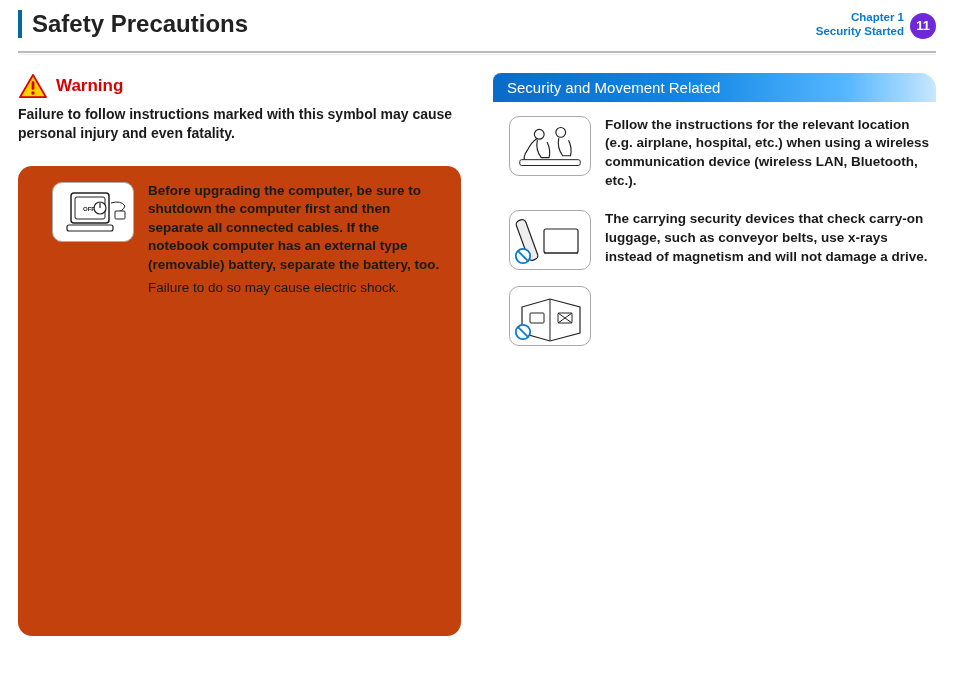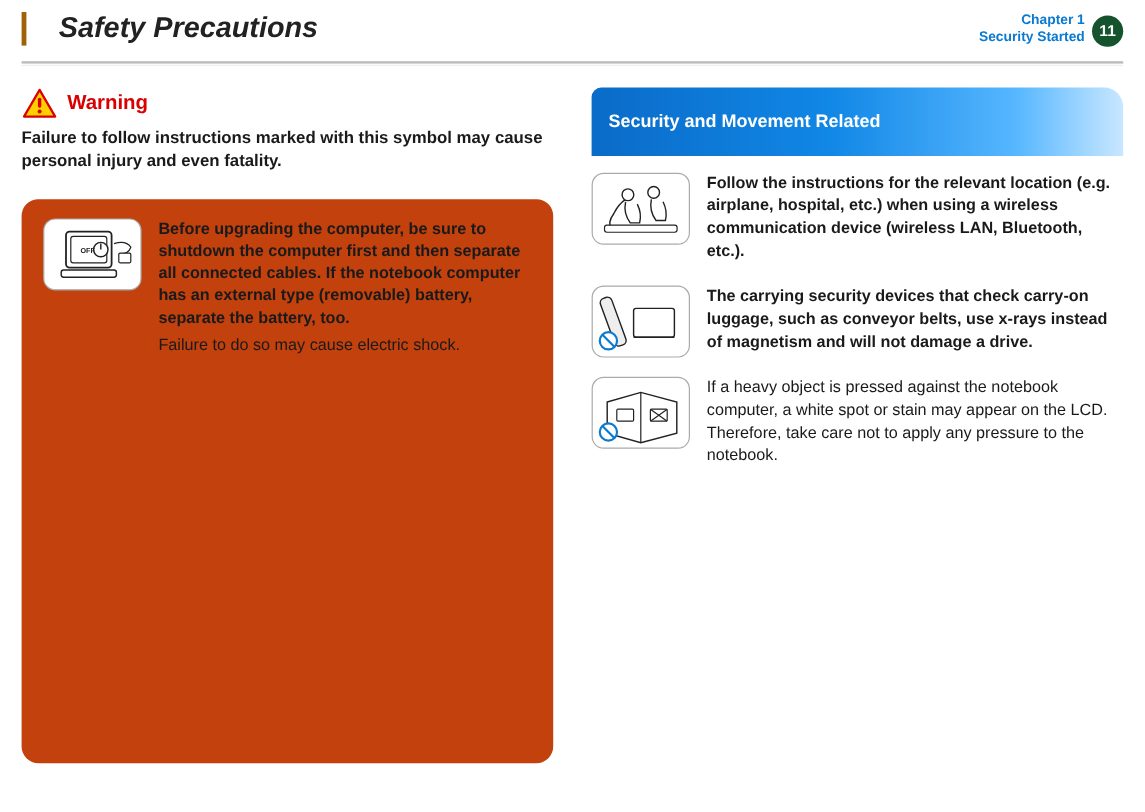--- a/index.html
+++ b/index.html
@@ -13,23 +13,22 @@
     position: relative;
     overflow: hidden;
   }
   .header {
     display: flex;
     align-items: flex-start;
     justify-content: space-between;
     padding-bottom: 6px;
   }
   .header-left {
-    border-left: 4px solid #a16207;
-    padding-left: 27px;
-    font-style: italic;
+    border-left: 4px solid #0369a1;
+    padding-left: 10px;
   }
   .page-title {
     font-size: 24px;
     font-weight: 700;
     color: #222;
   }
   .header-right {
     display: flex;
     align-items: flex-end;
     gap: 6px;
@@ -37,21 +36,21 @@
   .chapter-block {
     text-align: right;
     color: #0a7ad1;
     font-size: 11.5px;
     font-weight: 700;
     line-height: 1.25;
   }
   .page-num {
     width: 26px; height: 26px;
     border-radius: 50%;
-    background: #14532d;
+    background: #6d28d9;
     color: #fff;
     display: flex;
     align-items: center;
     justify-content: center;
     font-size: 13px;
     font-weight: 700;
   }
   .hr-outer { height: 2px; background: linear-gradient(#bbb, #bbb); margin-top: 6px; }
   .hr-inner { height: 1px; background: #eee; margin-top: 1px; margin-bottom: 18px; }
 
@@ -79,42 +78,42 @@
     margin-bottom: 23px;
   }
 
   .panel {
     background: #c2410c;
     border-radius: 14px;
     padding: 16px 18px 18px 18px;
   }
   .left-panel { min-height: 470px; }
 
-  .item-row { display: flex; gap: 14px; margin-bottom: 16px; }
+  .item-row { display: flex; gap: 14px; margin-bottom: 16px; margin-left: 16px; }
   .thumb {
     width: 82px; height: 60px;
     background: #fff;
     border: 1px solid #aaa;
     border-radius: 10px;
     flex: 0 0 auto;
     display: flex;
     align-items: center;
     justify-content: center;
     overflow: hidden;
   }
   .item-body { font-size: 13.5px; line-height: 1.38; }
   .item-body .b { font-weight: 700; display: block; margin-bottom: 4px; }
   .item-body p { margin-bottom: 8px; }
 
   .section-bar {
     background: linear-gradient(to right, #0a6bc8 0%, #1187e6 45%, #57b7ff 80%, #c9e7ff 100%);
     color: #fff;
-    font-weight: 700;
+    font-weight: 400;
     font-size: 15px;
-    padding: 20px 14px;
+    padding: 6px 14px;
     border-radius: 8px 8px 0 0;
     border-top-right-radius: 16px;
     margin-bottom: 14px;
   }
 
   .right-block { font-size: 13.5px; line-height: 1.38; }
 
   .no-sym { position: absolute; left: 4px; bottom: 4px; width: 18px; height: 18px; }
 
   .thumb-inner { position: relative; width: 100%; height: 100%; }
@@ -230,20 +229,19 @@
               <line x1="48" y1="26" x2="62" y2="36" stroke="#222" stroke-width="1"></line>
               <line x1="62" y1="26" x2="48" y2="36" stroke="#222" stroke-width="1"></line>
             </svg>
             <svg class="no-sym" viewBox="0 0 20 20">
               <circle cx="10" cy="10" r="8" fill="#fff" stroke="#0a7ad1" stroke-width="2"></circle>
               <line x1="4.5" y1="4.5" x2="15.5" y2="15.5" stroke="#0a7ad1" stroke-width="2"></line>
             </svg>
           </div>
         </div>
         <div class="item-body">
-          <p>If a heavy object is pressed against the notebook computer, a white spot or stain may appear on the LCD. Therefore, take care not to apply any pressure to the notebook.</p>
         </div>
       </div>
 
     </div>
   </div>
 
 </div>
 
 </body></html>

